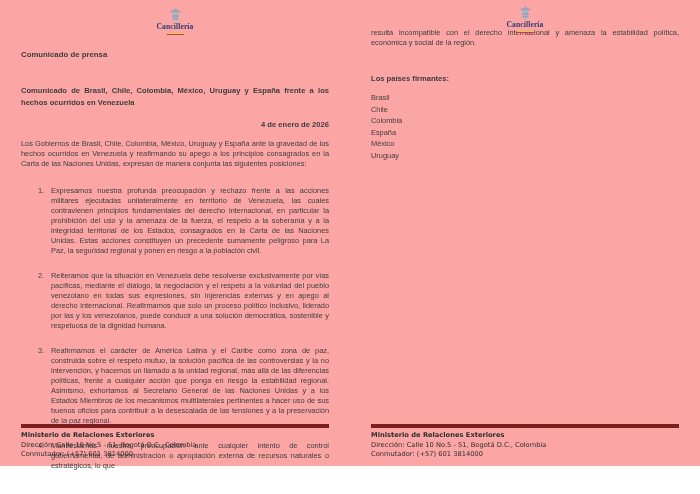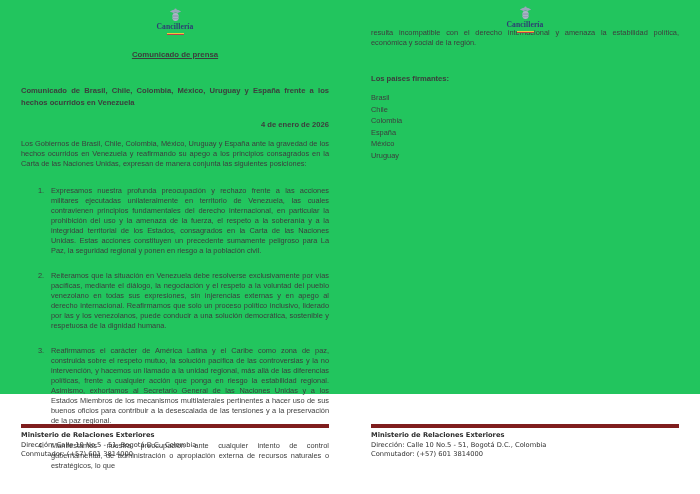--- a/index.html
+++ b/index.html
@@ -4,21 +4,21 @@
 <style>
   html, body { margin:0; padding:0; }
   body {
     width:700px; height:494px;
     background:#ffffff;
     font-family:"Liberation Sans", sans-serif;
     color:#3d3d3d;
     position:relative;
     overflow:hidden;
   }
-  .page { position:absolute; top:0; width:350px; height:394px; background:#22c55e; }
+  .page { position:absolute; top:0; width:350px; height:466px; background:#fca5a5; }
   .page-1 { left:0; }
   .page-2 { left:350px; }
   .content { padding:0 21px; position:relative; }
 
   
   .logo { display:flex; flex-direction:column; align-items:center; }
   .logo-p1 { padding-top:8px; }
   .logo-p2 { position:absolute; top:6px; left:0; right:0; z-index:2; }
   .logo svg { display:block; }
   .logo-name {
@@ -28,21 +28,21 @@
   }
   .flag-bar {
     width:17px; height:2.5px; margin-top:1.5px;
     background:linear-gradient(to bottom,
       #f0c43c 0%, #f0c43c 50%,
       #2b4a96 50%, #2b4a96 75%,
       #bf4049 75%, #bf4049 100%);
   }
 
   
-  .press-label { text-align:center; font-weight:bold; font-size:7.8px; margin-top:15px;text-decoration:underline; }
+  .press-label { text-align:left; font-weight:bold; font-size:7.8px; margin-top:15px; }
   .doc-title  { font-weight:bold; font-size:7.6px; line-height:11.5px; margin-top:26px; text-align:justify; }
   .doc-date   { font-weight:bold; font-size:7.6px; text-align:right; margin-top:12px; }
   .intro { font-size:7.4px; line-height:10px; text-align:justify; margin:10px 0 0 0; }
   .list  { margin-top:17px; padding-left:17px; }
   .item  { display:flex; margin-bottom:15px; font-size:7.4px; line-height:10px; }
   .item .num { width:13px; flex:none; }
   .item .txt { flex:1; text-align:justify; }
 
   
   .cont-par { font-size:7.4px; line-height:10px; text-align:justify; margin:0; padding-top:28px; position:relative; z-index:1; }

